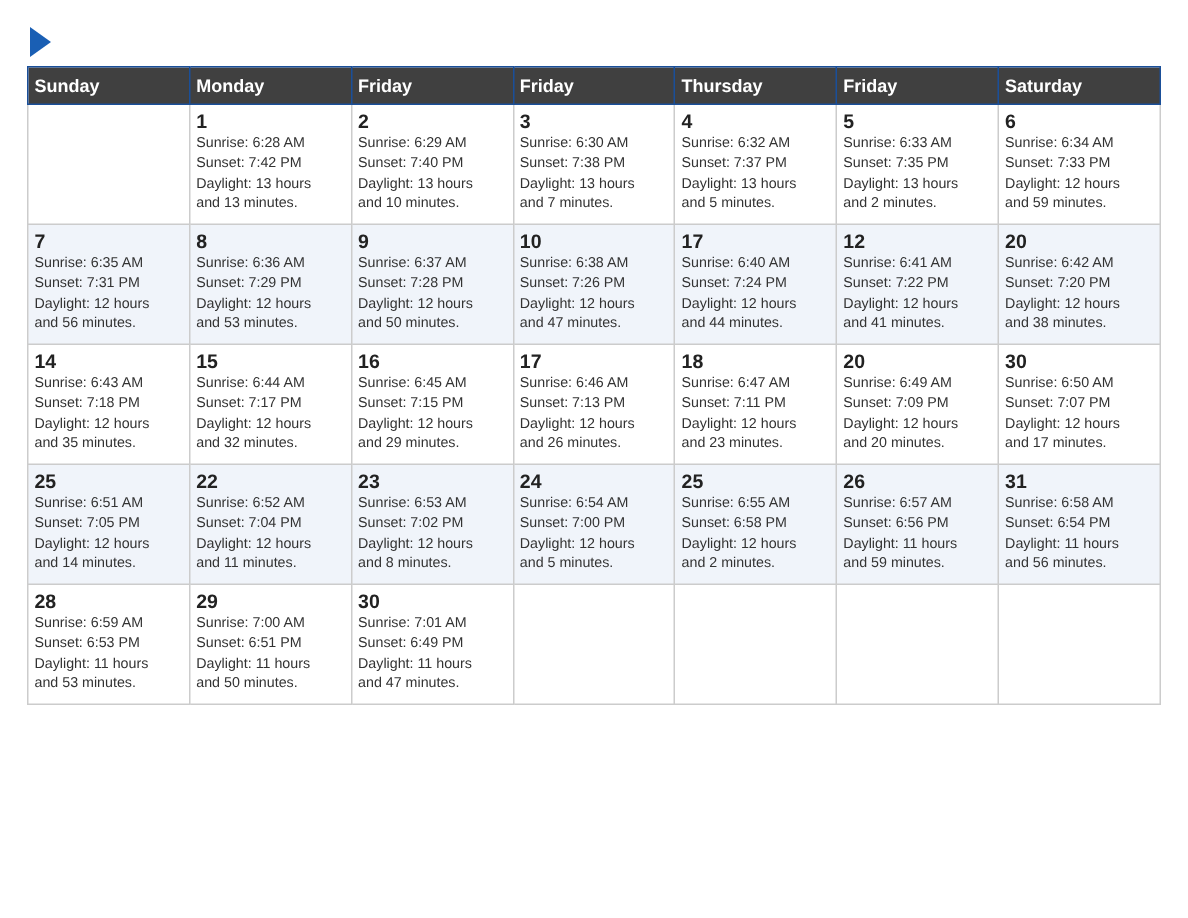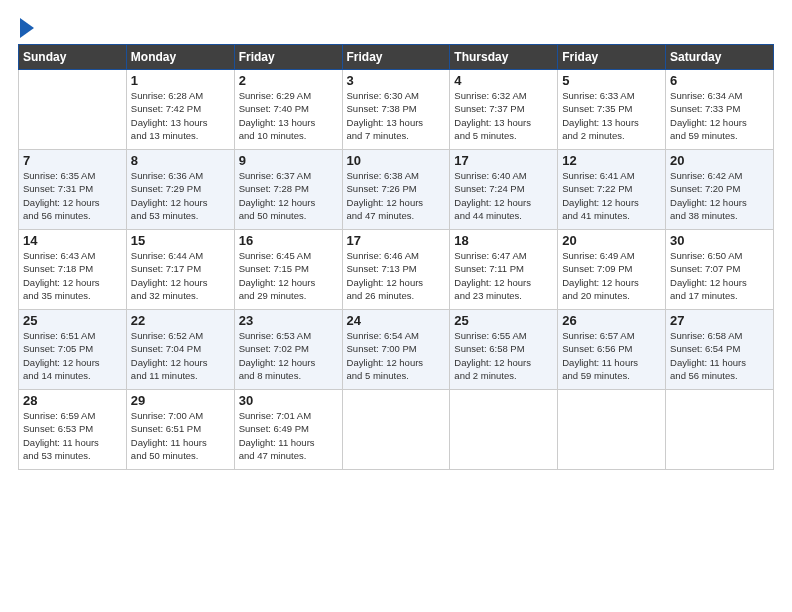--- a/index.html
+++ b/index.html
@@ -240,21 +240,21 @@
           </td>
           <td>
             <span class="day-number">25</span>
             <div class="day-info">Sunrise: 6:55 AM<br>Sunset: 6:58 PM<br>Daylight: 12 hours<br>and 2 minutes.</div>
           </td>
           <td>
             <span class="day-number">26</span>
             <div class="day-info">Sunrise: 6:57 AM<br>Sunset: 6:56 PM<br>Daylight: 11 hours<br>and 59 minutes.</div>
           </td>
           <td>
-            <span class="day-number">27</span>
+            <span class="day-number">31</span>
             <div class="day-info">Sunrise: 6:58 AM<br>Sunset: 6:54 PM<br>Daylight: 11 hours<br>and 56 minutes.</div>
           </td>
         </tr>
         <tr>
           <td>
             <span class="day-number">28</span>
             <div class="day-info">Sunrise: 6:59 AM<br>Sunset: 6:53 PM<br>Daylight: 11 hours<br>and 53 minutes.</div>
           </td>
           <td>
             <span class="day-number">29</span>

